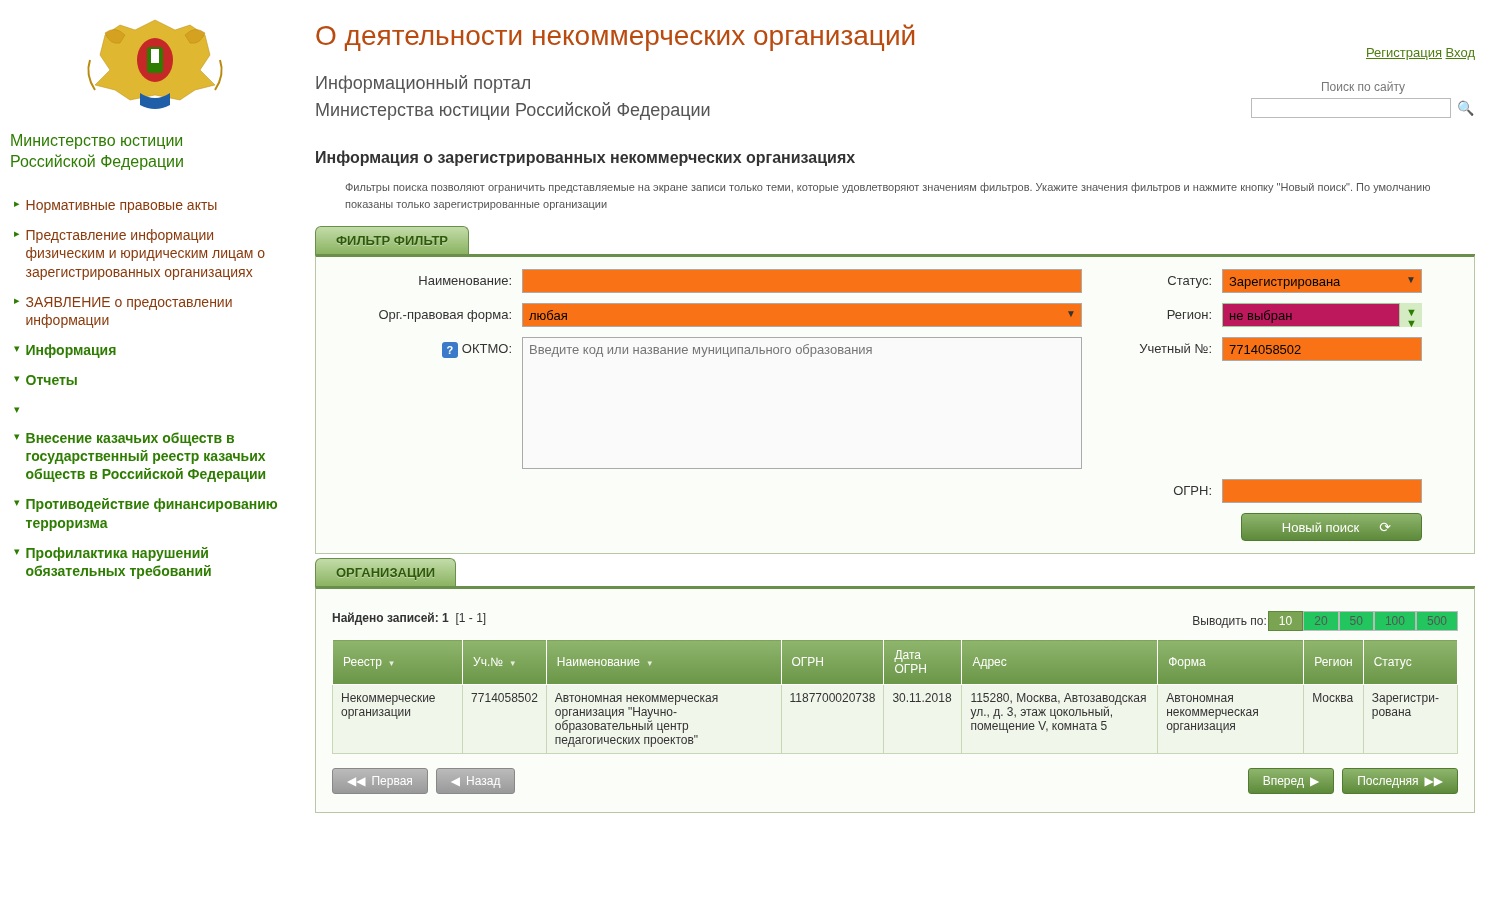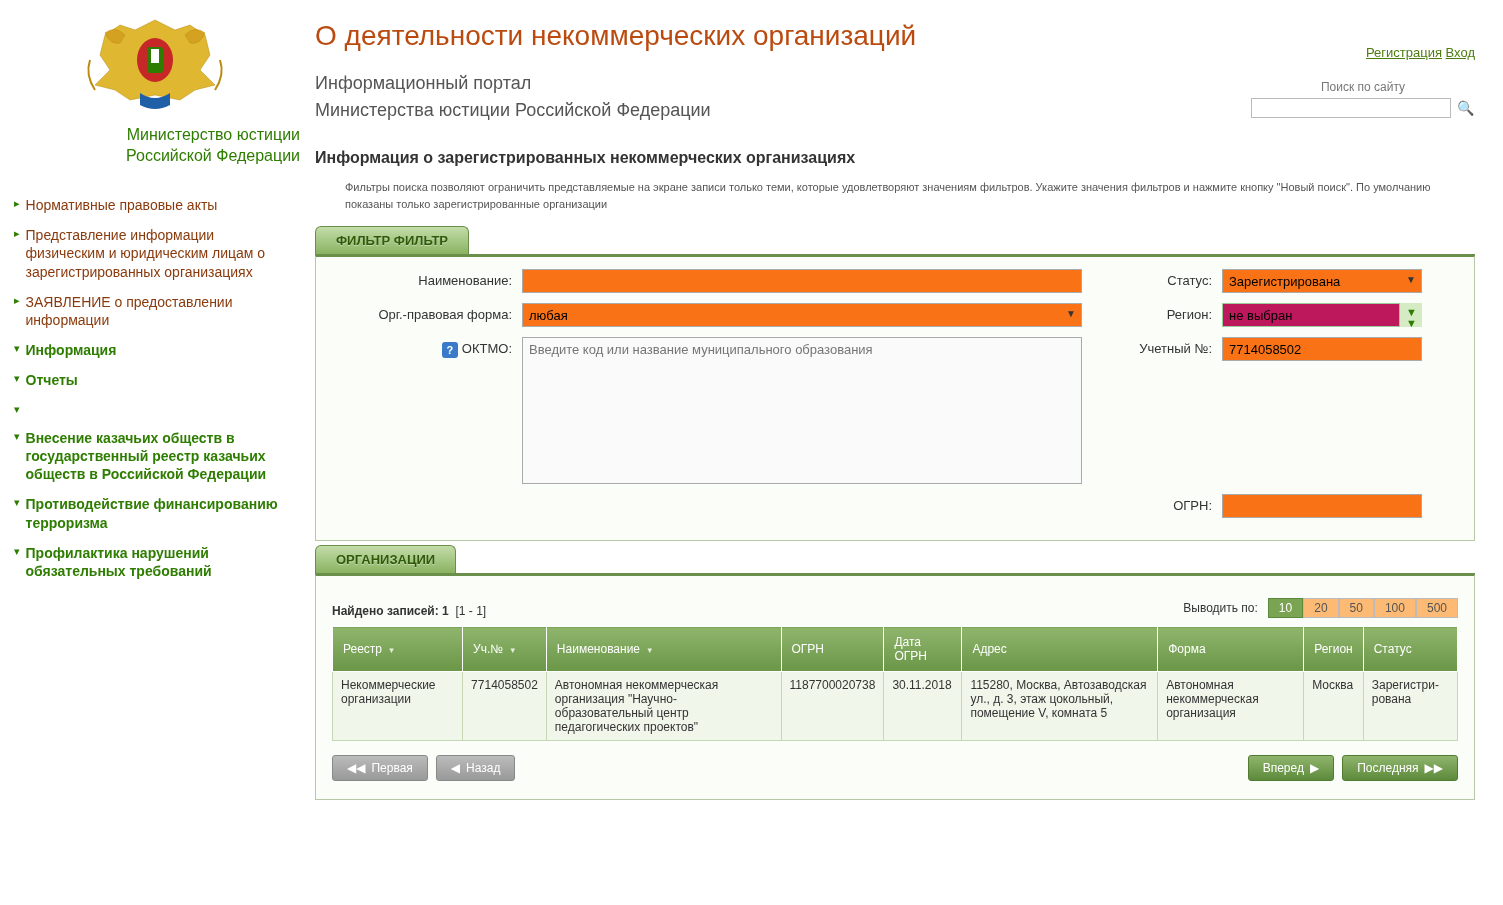--- a/index.html
+++ b/index.html
@@ -1,21 +1,21 @@
 <!DOCTYPE html>
 <html><head>
 <meta charset="utf-8">
 <style>
 *{box-sizing:border-box;margin:0;padding:0}
 body{font-family:Arial,Helvetica,sans-serif;font-size:13px;color:#333;background:#fff}
 .page{width:1503px;min-height:905px;position:relative}
 .logo-col{position:absolute;left:10px;top:5px;width:290px}
 .emblem{width:180px;height:120px;margin:0 auto;position:relative}
 .emblem svg{display:block;margin:0 auto}
-.ministry-title{text-align:right;color:#2e7d00;font-size:16px;line-height:1.3}
+.ministry-title{text-align:left;color:#2e7d00;font-size:16px;margin-top:6px;line-height:1.3}
 .sidebar{position:absolute;left:10px;top:190px;width:290px}
 .sidebar-item{display:flex;align-items:flex-start;padding:6px 4px;border:none;gap:6px}
 .sidebar-item .bullet{color:#2e7d00;font-size:11px;line-height:1.4;flex-shrink:0}
 .sidebar-item .caret{color:#2e7d00;font-size:11px;line-height:1.4;flex-shrink:0}
 .sidebar-item a{text-decoration:none;font-size:14px;line-height:1.3}
 .sidebar-item.red a{color:#8a3a0c}
 .sidebar-item.green a{color:#2e7d00;font-weight:bold}
 .main{position:absolute;left:315px;top:20px;width:1160px}
 .header-row{display:flex;justify-content:space-between;align-items:flex-start}
 .page-title{color:#bb4a0f;font-size:28px;font-weight:normal;margin-bottom:18px}
@@ -34,28 +34,28 @@
 .panel-body.organizations{padding:12px 16px 18px}
 .filter-grid{display:grid;grid-template-columns:180px 560px 120px 200px;column-gap:10px;row-gap:10px;align-items:start}
 .flabel{text-align:right;color:#333;font-size:13px;padding-top:4px}
 .finput,.fselect{width:100%;height:24px;border:1px solid #aaa;padding:2px 6px;font-size:13px;background:#f97316}
 .fselect{appearance:none;-webkit-appearance:none;background-image:none;padding-right:20px;position:relative}
 .select-wrap{position:relative;width:100%}
 .select-wrap::after{content:"▼";position:absolute;right:6px;top:5px;font-size:10px;color:#333;pointer-events:none}
 .region-select{border:1px solid #9c9;background:#be185d;padding-right:24px}
 .region-wrap::after{content:"";position:absolute;right:0;top:0;width:22px;height:24px;background:#d4ebc4;border-left:1px solid #9c9}
 .region-wrap .dbl-caret{position:absolute;right:5px;top:4px;color:#2e7d00;font-size:11px;z-index:1;pointer-events:none;line-height:1}
-.oktmo-area{grid-column:2;height:147px;border:1px solid #aaa;background:#fafafa;resize:none;padding:4px 6px;font-family:inherit;font-size:13px;overflow-y:scroll}
+.oktmo-area{grid-column:2;height:132px;border:1px solid #aaa;background:#fafafa;resize:none;padding:4px 6px;font-family:inherit;font-size:13px;overflow-y:scroll}
 .help-icon{display:inline-block;width:16px;height:16px;background:#3a7ac8;color:#fff;border-radius:3px;text-align:center;line-height:16px;font-size:11px;font-weight:bold;margin-right:4px;vertical-align:middle}
 .btn-search{background:linear-gradient(#8fb56d,#5d8a3a);color:#fff;border:1px solid #527b32;padding:5px 30px 5px 40px;border-radius:4px;font-size:13px;cursor:pointer;position:relative;display:inline-flex;align-items:center;gap:20px}
 .btn-search .refresh{font-size:14px}
-.records-row{display:flex;justify-content:space-between;align-items:flex-end;margin:10px 0 8px;font-size:12px}
+.records-row{display:flex;justify-content:space-between;align-items:flex-start;margin:10px 0 8px;font-size:12px}
 .records-left b{font-weight:bold}
-.pagesize{display:flex;align-items:center;gap:10px}
-.pagesize-btn{background:#fdba74;border:1px solid #bbb;padding:2px 10px;font-size:12px;cursor:pointer;color:#555}
+.pagesize{display:flex;align-items:center;gap:1px}
+.pagesize-btn{background:#22c55e;border:1px solid #bbb;padding:2px 10px;font-size:12px;cursor:pointer;color:#555}
 .pagesize-btn.active{background:#7aa352;color:#fff;border-color:#5d8a3a}
 table.results{width:100%;border-collapse:collapse;font-size:12px}
 table.results th{background:linear-gradient(#8fb56d,#6a9647);color:#fff;font-weight:normal;text-align:left;padding:8px 10px;border:1px solid #fff;position:relative}
 table.results th .sort-caret{font-size:9px;margin-left:4px;opacity:.8}
 table.results td{background:#f1f6eb;border:1px solid #c7d7b6;padding:6px 8px;vertical-align:top;color:#333}
 .pager{display:flex;justify-content:space-between;margin-top:14px}
 .pager-group{display:flex;gap:8px}
 .pager-btn{background:linear-gradient(#bbb,#999);color:#fff;border:1px solid #888;padding:5px 14px;border-radius:3px;font-size:12px;cursor:pointer;display:inline-flex;align-items:center;gap:6px}
 .pager-btn.enabled{background:linear-gradient(#8fb56d,#5d8a3a);border-color:#527b32}
 .hr-green{height:2px;background:#6a8f4a;border:none;margin:0}
@@ -184,20 +184,26 @@
         <input class="finput" value="7714058502" style="">
 
         <div></div>
           <div></div>
         <div class="flabel">ОГРН:</div>
         <input class="finput" value="" style="">
 
         <div></div>
           <div></div>
           <div></div>
+        <div style="text-align:right">
+          <button class="btn-search">
+            <span>Новый поиск</span>
+              <span class="refresh">⟳</span>
+          </button>
+        </div>
       </div>
     </div>
 
     
     <div style="margin-top:4px">
       <div class="panel-tab dblgreen">ОРГАНИЗАЦИИ</div>
       <hr class="hr-green">
       <div class="panel-body organizations">
         <div class="records-row">
           <div class="records-left">

